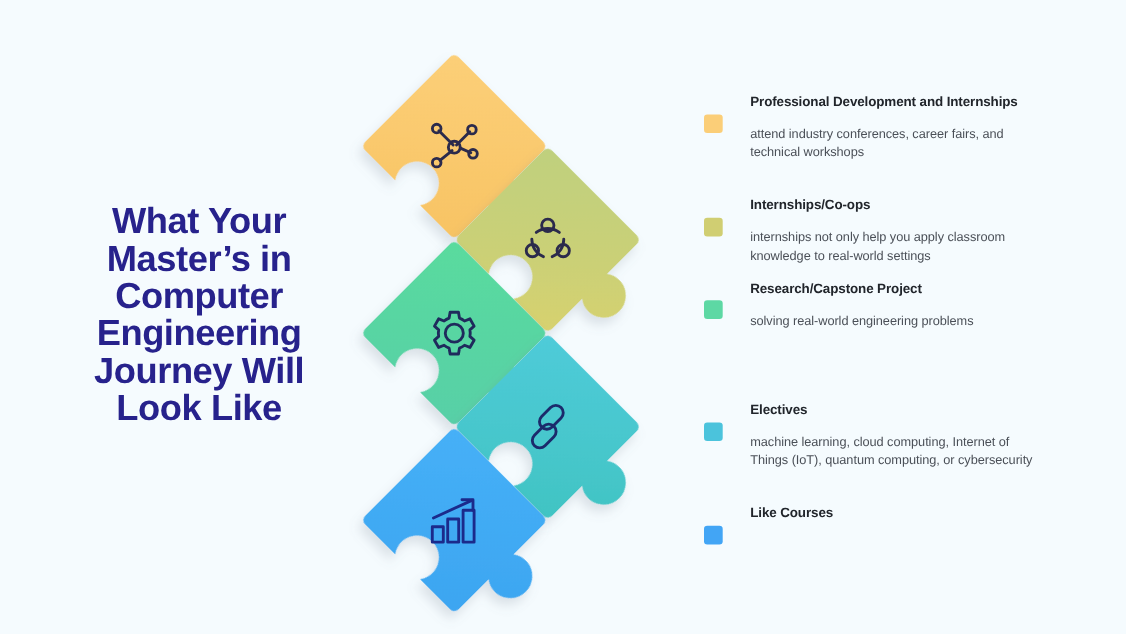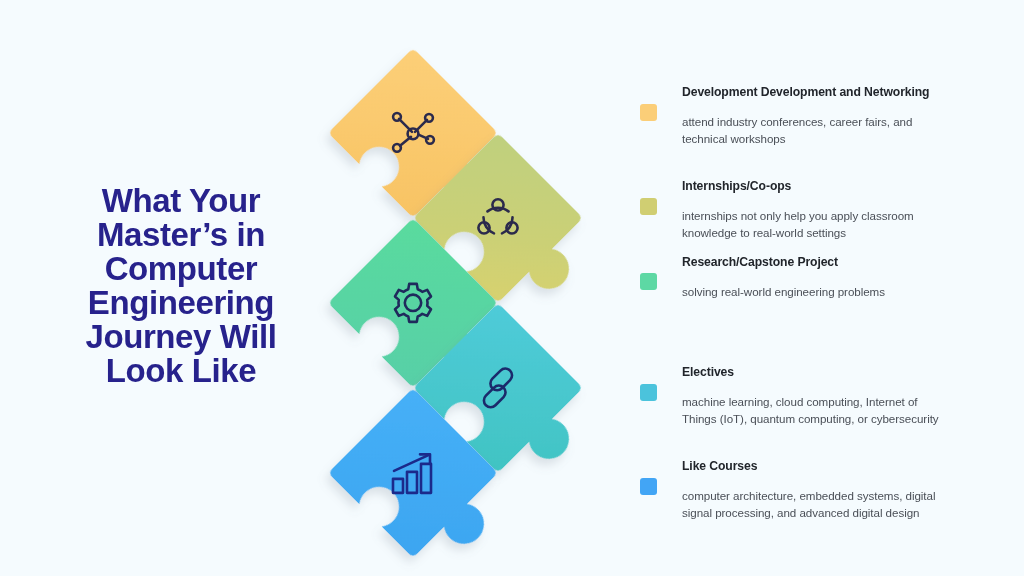--- a/index.html
+++ b/index.html
@@ -209,21 +209,21 @@
       </g>
     </g>
   </svg>
 </div>
 
 <div id="legend">
 
   <div class="legend-item" style="top:22px">
     <span class="legend-swatch" style="top:20px;background:#FBCE78"></span>
     <span class="legend-text">
-      <span class="legend-title">Development Development and Networking</span>
+      <span class="legend-title">Professional Development and Internships</span>
       <span class="legend-desc">attend industry conferences, career fairs, and
 technical workshops</span>
     </span>
   </div>
 
   <div class="legend-item" style="top:116px">
     <span class="legend-swatch" style="top:20px;background:#D0CE72"></span>
     <span class="legend-text">
       <span class="legend-title">Internships/Co-ops</span>
       <span class="legend-desc">internships not only help you apply classroom
@@ -245,18 +245,16 @@
       <span class="legend-title">Electives</span>
       <span class="legend-desc">machine learning, cloud computing, Internet of
 Things (IoT), quantum computing, or cybersecurity</span>
     </span>
   </div>
 
   <div class="legend-item" style="top:396px">
     <span class="legend-swatch" style="top:20px;background:#42A5F5"></span>
     <span class="legend-text">
       <span class="legend-title">Like Courses</span>
-      <span class="legend-desc">computer architecture, embedded systems, digital
-signal processing, and advanced digital design</span>
     </span>
   </div>
 
 </div>
 
 </body></html>

